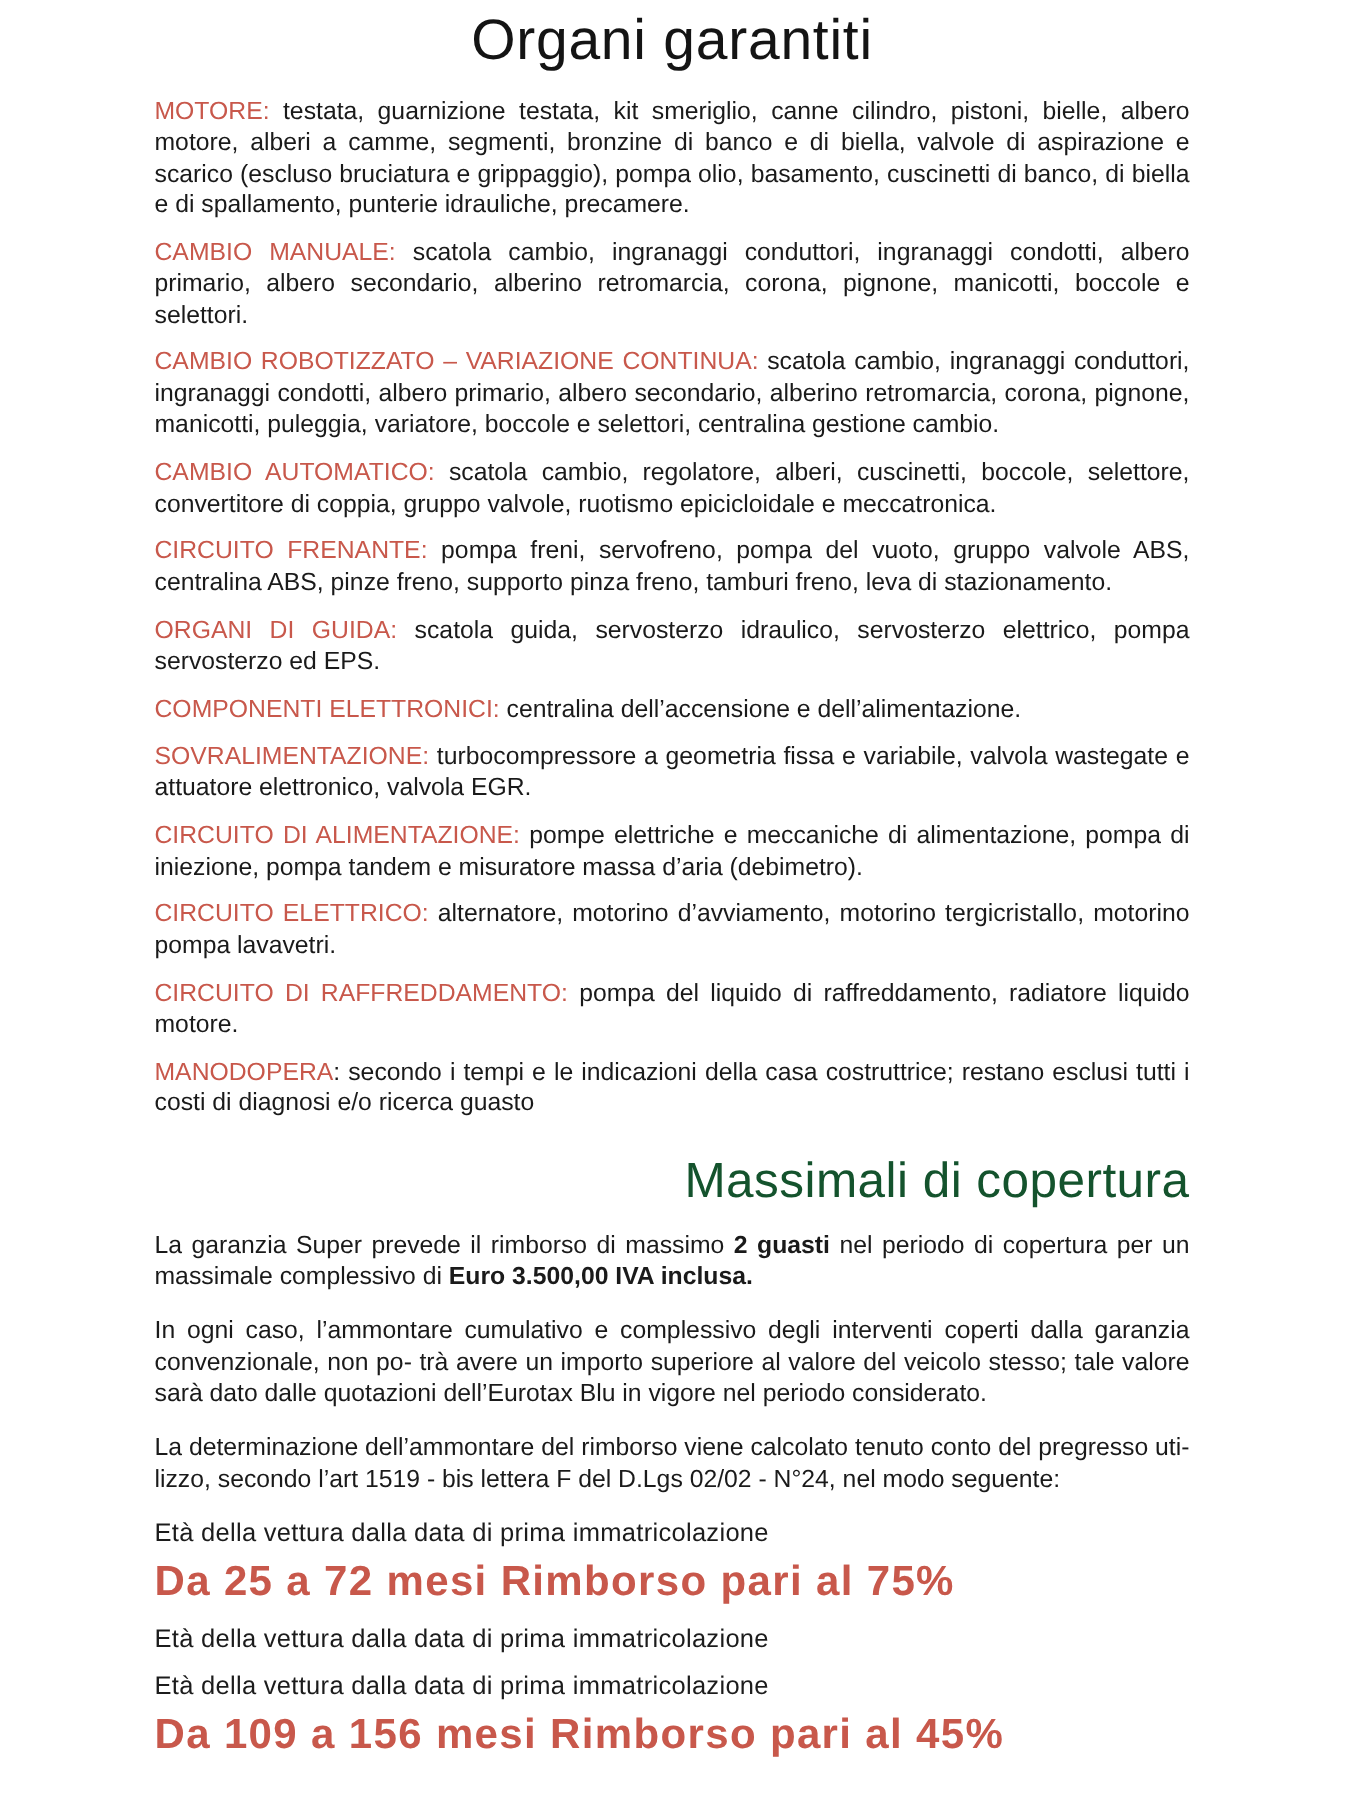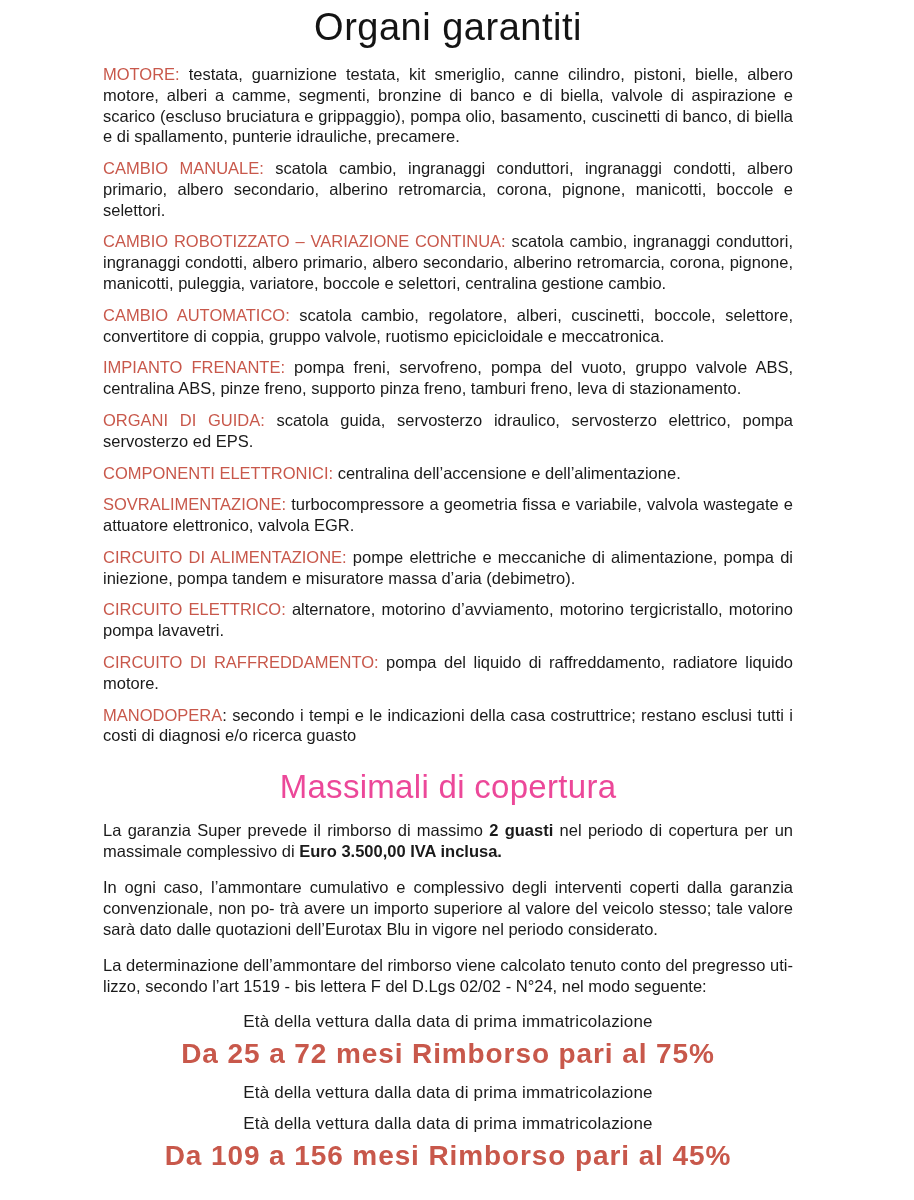--- a/index.html
+++ b/index.html
@@ -12,27 +12,27 @@
   .doc-title{
     text-align:center;font-size:38px;font-weight:400;color:#141414;
     margin:0 0 15px 0;letter-spacing:0.5px;
   }
   .section{
     font-size:16.5px;line-height:1.26;text-align:justify;
     margin:0 0 11px 0;color:#1a1a1a;
   }
   .section-label{color:var(--accent,#c8584b);font-weight:400;}
   .subheading{
-    text-align:center;font-size:33px;font-weight:400;color:#ec4899;
+    text-align:right;font-size:33px;font-weight:400;color:#14532d;
     margin:22px 0 14px 0;letter-spacing:0.3px;
   }
   .mp{font-size:16.5px;line-height:1.27;text-align:justify;margin:0 0 15px 0;}
   .mp .b{font-weight:700;}
   .mp-last{margin-bottom:13px;}
-  .rimborso{text-align:center;margin-top:14px;}
+  .rimborso{margin-top:14px;}
   .r-block{margin:0 0 9px 0;}
   .r-age{font-size:17px;line-height:1.3;margin:0;color:#1c1c1c;letter-spacing:0.2px;}
   .r-value{
     font-size:28px;line-height:1.35;margin:2px 0 0 0;
     color:var(--accent,#c8584b);letter-spacing:0.9px;font-weight:bold;
   }
 </style>
 </head>
 <body>
 
@@ -41,21 +41,21 @@
   <h1 class="doc-title">Organi garantiti</h1>
 
   <p class="section"><span class="section-label">MOTORE:</span><span> testata, guarnizione testata, kit smeriglio, canne cilindro, pistoni, bielle, albero motore, alberi a camme,  segmenti, bronzine di banco e di biella, valvole di aspirazione e scarico (escluso bruciatura e grippaggio), pompa olio, basamento, cuscinetti di banco, di biella e di spallamento, punterie idrauliche, precamere.</span></p>
 
   <p class="section"><span class="section-label">CAMBIO MANUALE:</span><span> scatola cambio, ingranaggi conduttori, ingranaggi condotti, albero primario, albero secondario, alberino retromarcia, corona, pignone, manicotti, boccole e selettori.</span></p>
 
   <p class="section"><span class="section-label">CAMBIO ROBOTIZZATO – VARIAZIONE CONTINUA:</span><span> scatola cambio, ingranaggi conduttori, ingranaggi condotti, albero primario, albero secondario, alberino retromarcia, corona, pignone, manicotti, puleggia, variatore, boccole e selettori, centralina gestione cambio.</span></p>
 
   <p class="section"><span class="section-label">CAMBIO AUTOMATICO:</span><span> scatola cambio, regolatore, alberi, cuscinetti, boccole, selettore, convertitore di coppia, gruppo valvole, ruotismo epicicloidale e meccatronica.</span></p>
 
-  <p class="section"><span class="section-label">IMPIANTO FRENANTE:</span><span> pompa freni, servofreno, pompa del vuoto, gruppo valvole ABS, centralina ABS, pinze freno, supporto pinza freno, tamburi freno, leva di stazionamento.</span></p>
+  <p class="section"><span class="section-label">CIRCUITO FRENANTE:</span><span> pompa freni, servofreno, pompa del vuoto, gruppo valvole ABS, centralina ABS, pinze freno, supporto pinza freno, tamburi freno, leva di stazionamento.</span></p>
 
   <p class="section"><span class="section-label">ORGANI DI GUIDA:</span><span> scatola guida, servosterzo idraulico,  servosterzo elettrico, pompa servosterzo ed EPS.</span></p>
 
   <p class="section"><span class="section-label">COMPONENTI ELETTRONICI:</span><span> centralina dell’accensione e dell’alimentazione.</span></p>
 
 
   <p class="section"><span class="section-label">SOVRALIMENTAZIONE:</span><span> turbocompressore a geometria  fissa e variabile, valvola wastegate e attuatore elettronico, valvola EGR.</span></p>
 
   <p class="section"><span class="section-label">CIRCUITO DI ALIMENTAZIONE:</span><span> pompe elettriche e meccaniche di alimentazione, pompa di iniezione, pompa tandem e misuratore massa d’aria (debimetro).</span></p>
 

